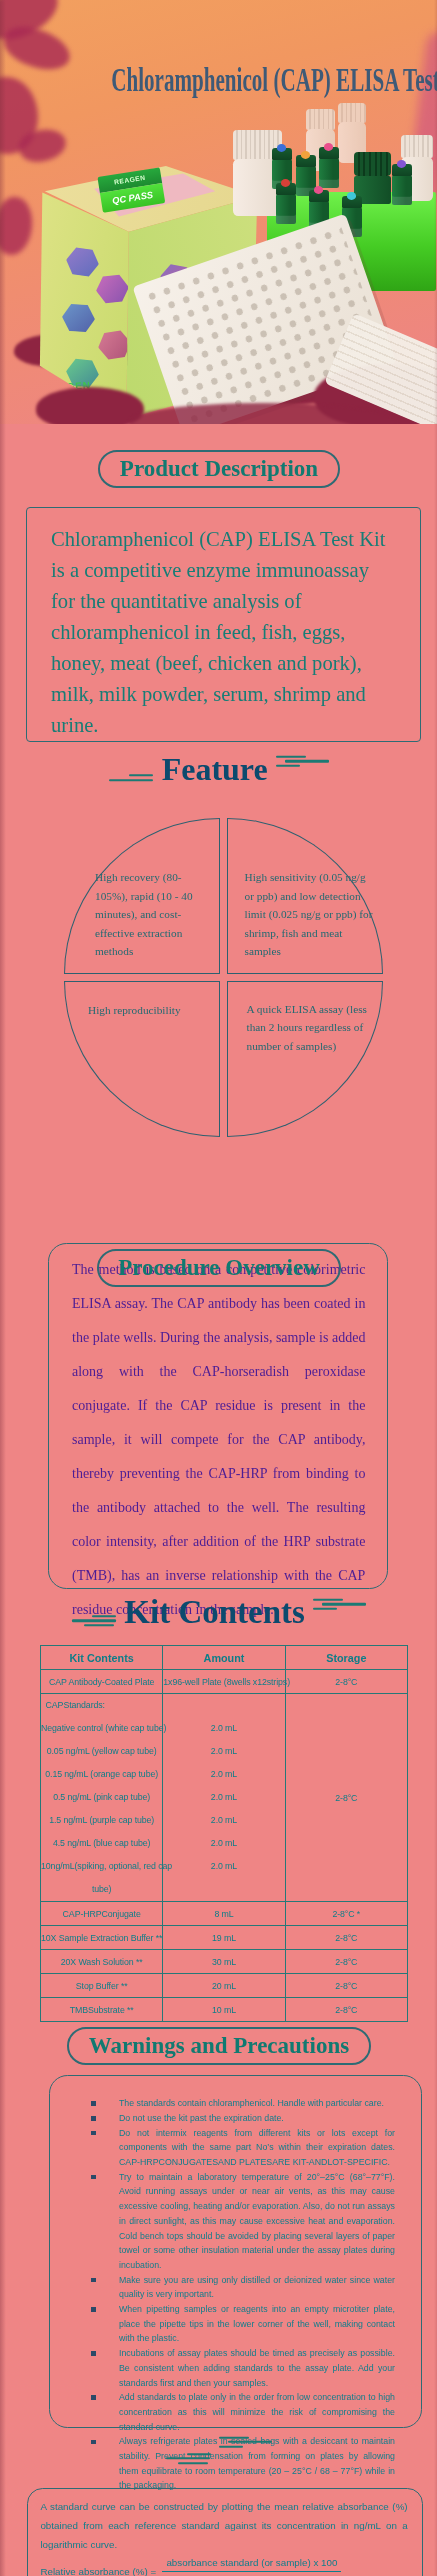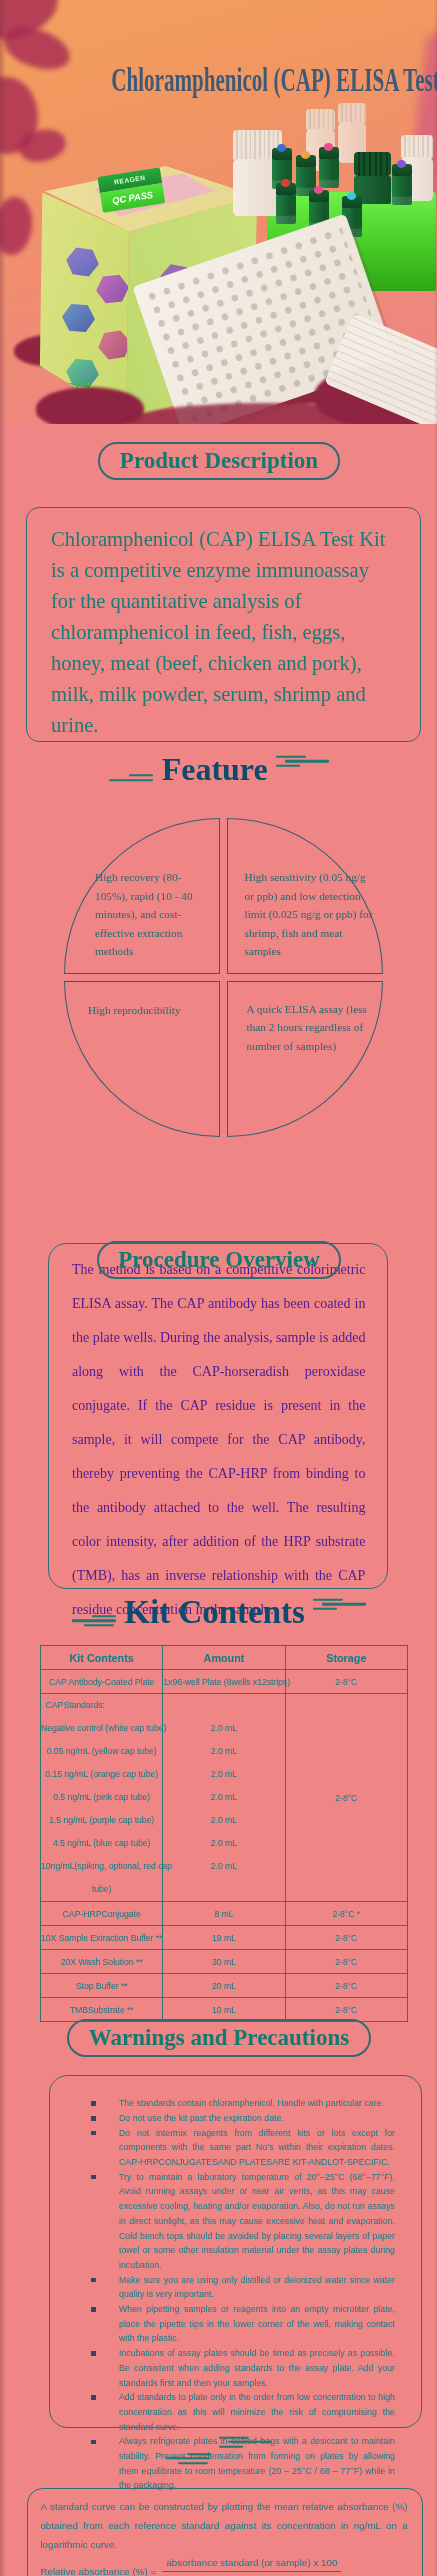--- a/index.html
+++ b/index.html
@@ -49,36 +49,36 @@
   .mound.front{z-index:6;}
   .plate{position:absolute;left:152px;top:246px;width:225px;height:158px;z-index:5;transform:rotate(-19deg);
         background:linear-gradient(135deg,#f7f1ea,#e9e0d4);border-radius:5.2px;box-shadow:3.1px 5.2px 0 rgba(120,60,60,.18);}
   .plate::before{content:"";position:absolute;inset:8.2px;
         background-image:radial-gradient(circle,rgba(178,166,152,.6) 3.1px,rgba(178,166,152,0) 3.6px);
         background-size:15.5px 14.4px;}
   .reader{position:absolute;left:334px;top:334px;width:122px;height:76px;z-index:7;transform:rotate(23deg);
         background:repeating-linear-gradient(0deg,#f4eee6 0 5.7px,#e5dcd0 5.7px 7.2px);border-radius:6.2px;opacity:.97;}
 
   
-  .pill-row{position:absolute;left:0;width:438px;text-align:center;z-index:10;}
+  .pill-row{position:absolute;left:0;width:438px;text-align:center;z-index:10;margin-top:8px;}
   .pill{display:inline-block;border:2.1px solid #2e6b74;border-radius:28px;padding:4.1px 19.6px;
         font-weight:bold;font-size:23px;color:#117a71;background:transparent;}
   .big-heading-row{position:absolute;left:0;width:438px;z-index:10;display:flex;align-items:center;justify-content:center;gap:8.2px;}
   .big-heading{font-weight:bold;color:#0c4a6e;white-space:nowrap;}
   .dec{display:inline-block;}
   .dec i{display:block;height:2.1px;background:#1b7a74;border-radius:1px;margin:2.6px 0;}
   .dec-left{transform:translateY(8.2px);}
   .dec-left i:nth-child(1){width:24px;margin-left:20.6px;}
   .dec-left i:nth-child(2){width:44px;}
   .dec-left i:nth-child(3){width:30px;margin-left:12.4px;}
   .dec-right{transform:translateY(-8.2px);}
   .dec-right i:nth-child(1){width:30px;}
   .dec-right i:nth-child(2){width:44px;margin-left:9.3px;}
   .dec-right i:nth-child(3){width:24px;}
-  .doc-box{position:absolute;border:1.5px solid #2e6b74;border-radius:13px;color:#187a74;z-index:9;}
+  .doc-box{position:absolute;border:1.5px solid #2e6b74;border-radius:4px;color:#187a74;z-index:9;}
 
   
   .desc-box{left:26px;top:507px;width:393px;height:233px;}
   .desc-text{padding:15.5px 26px 0 24px;font-size:20.6px;line-height:31px;color:#177d76;}
 
   
   .circle{position:absolute;left:64px;top:818px;width:319px;height:319px;z-index:9;}
   .quad{position:absolute;width:156px;height:156px;border:1px solid #2d6070;box-sizing:border-box;
         color:#236a72;font-size:11.3px;line-height:18.5px;}
   .q-tl{left:0;top:0;border-radius:156px 0 0 0;}

